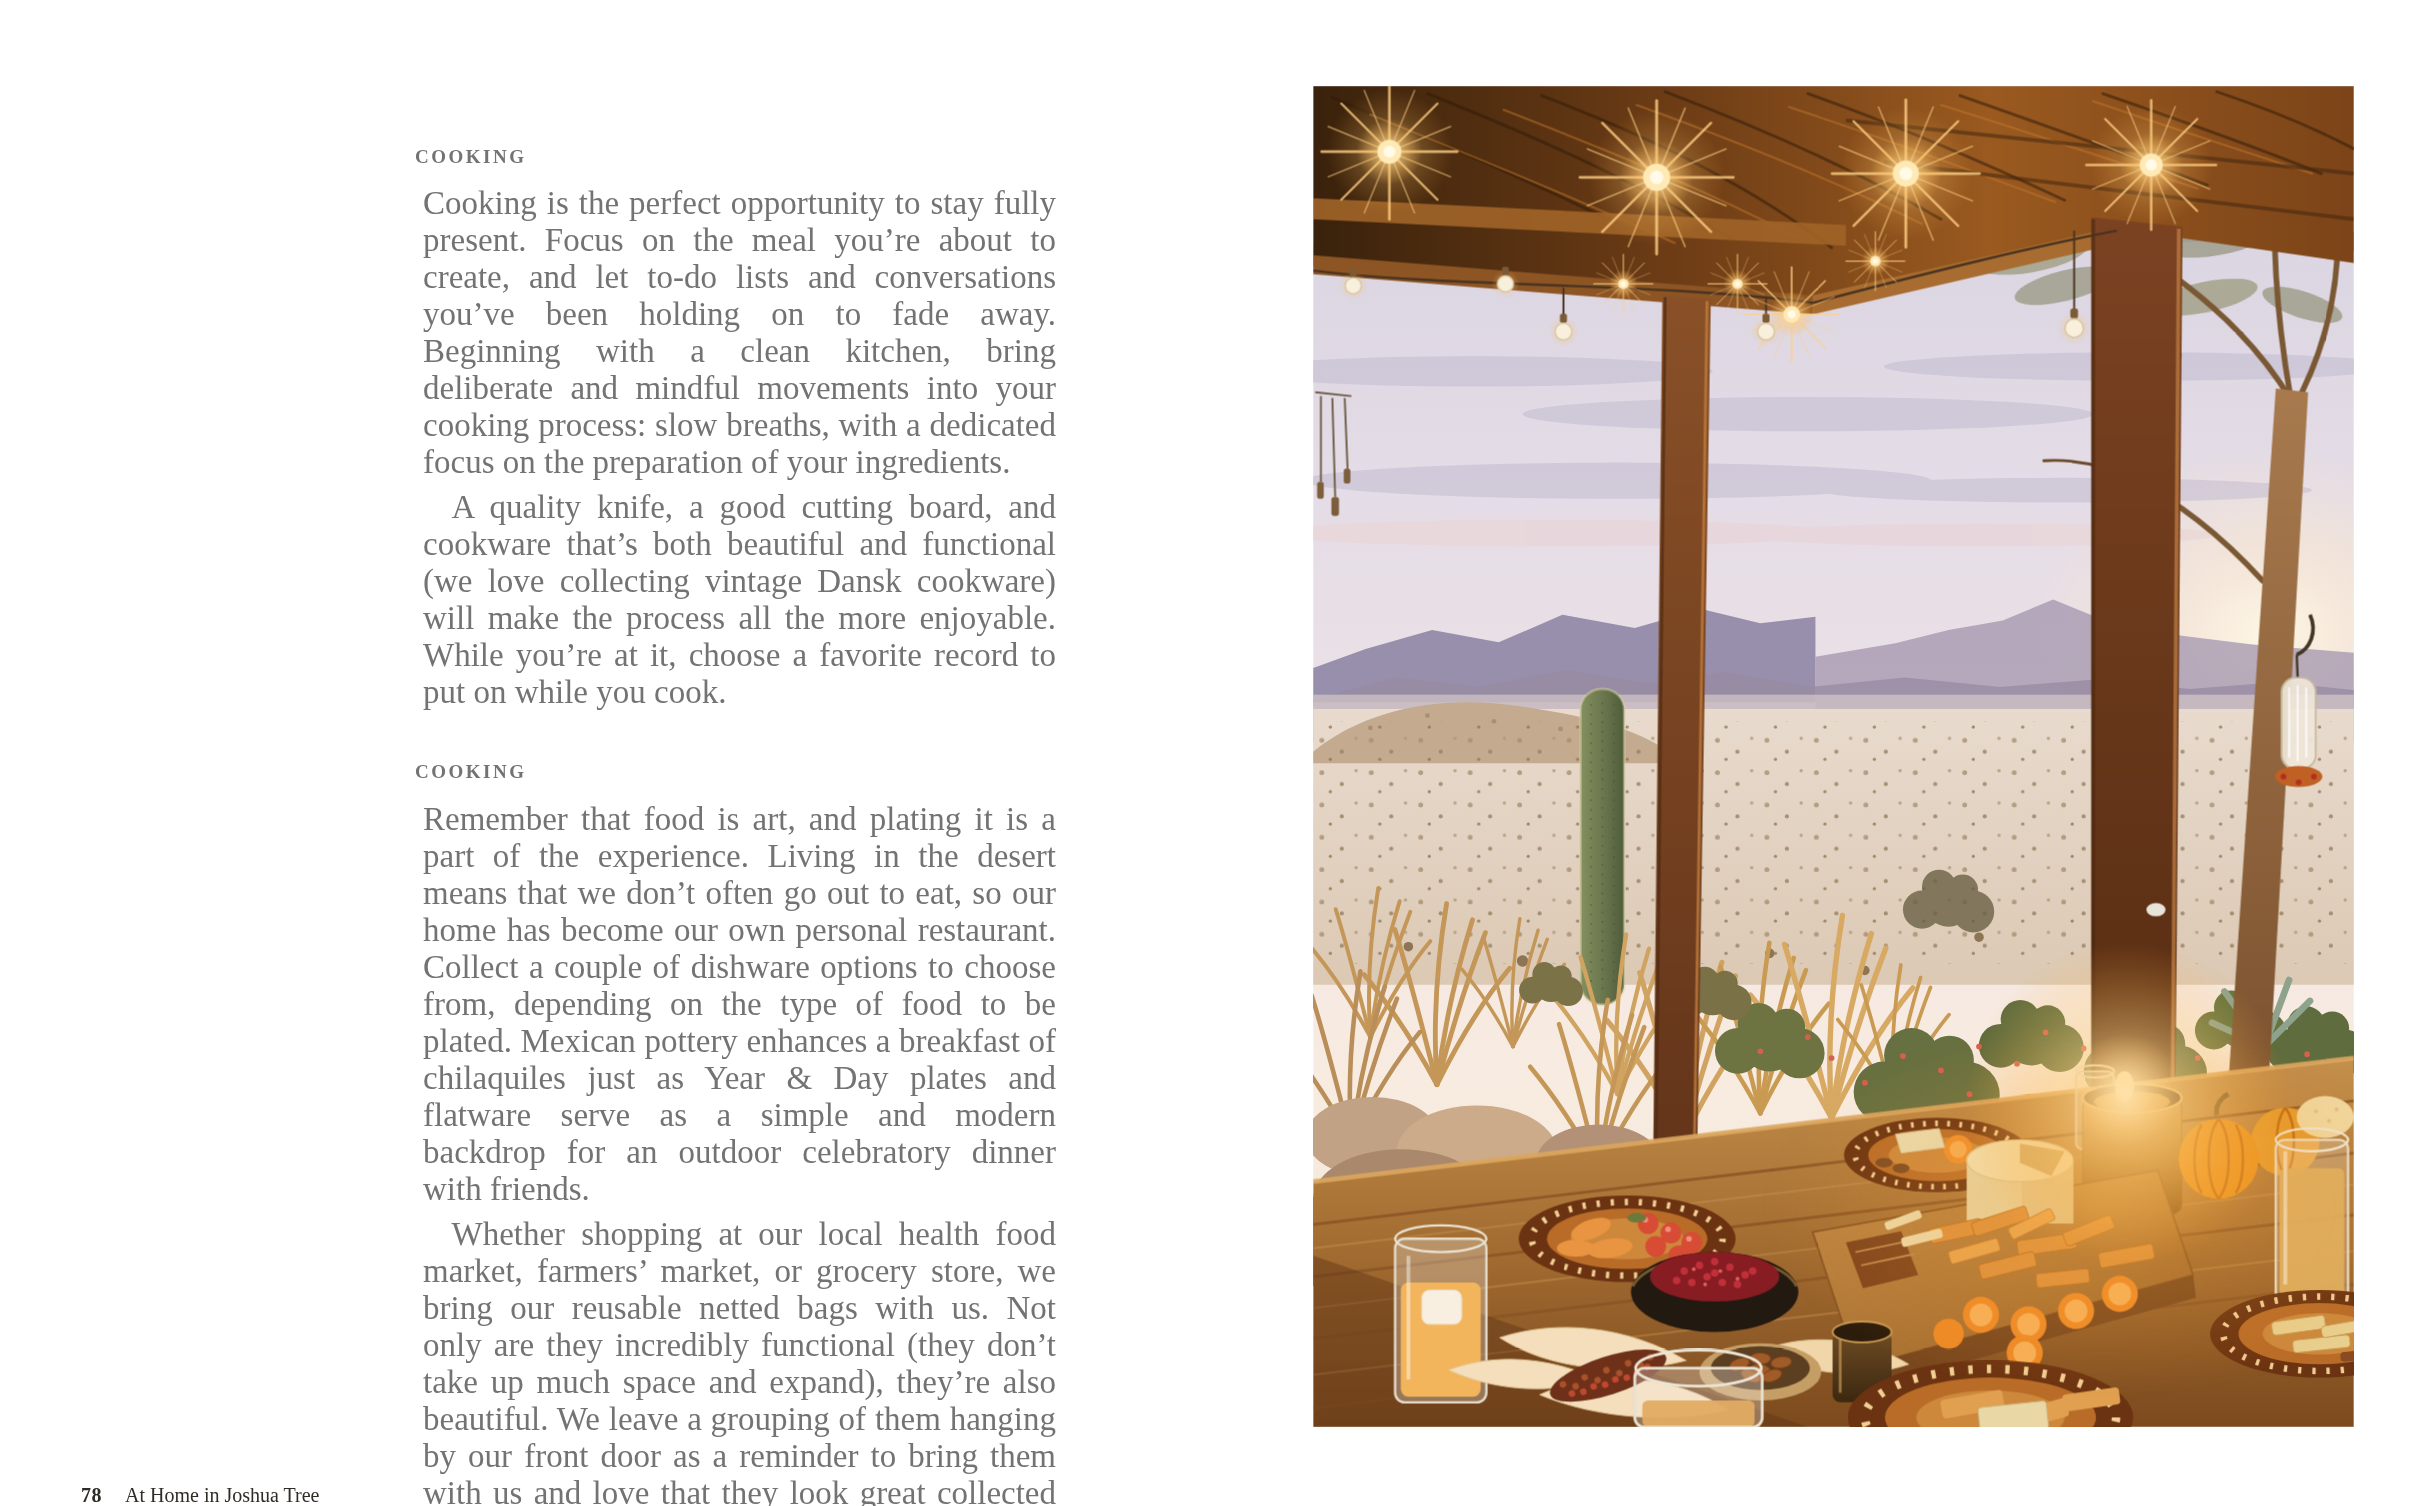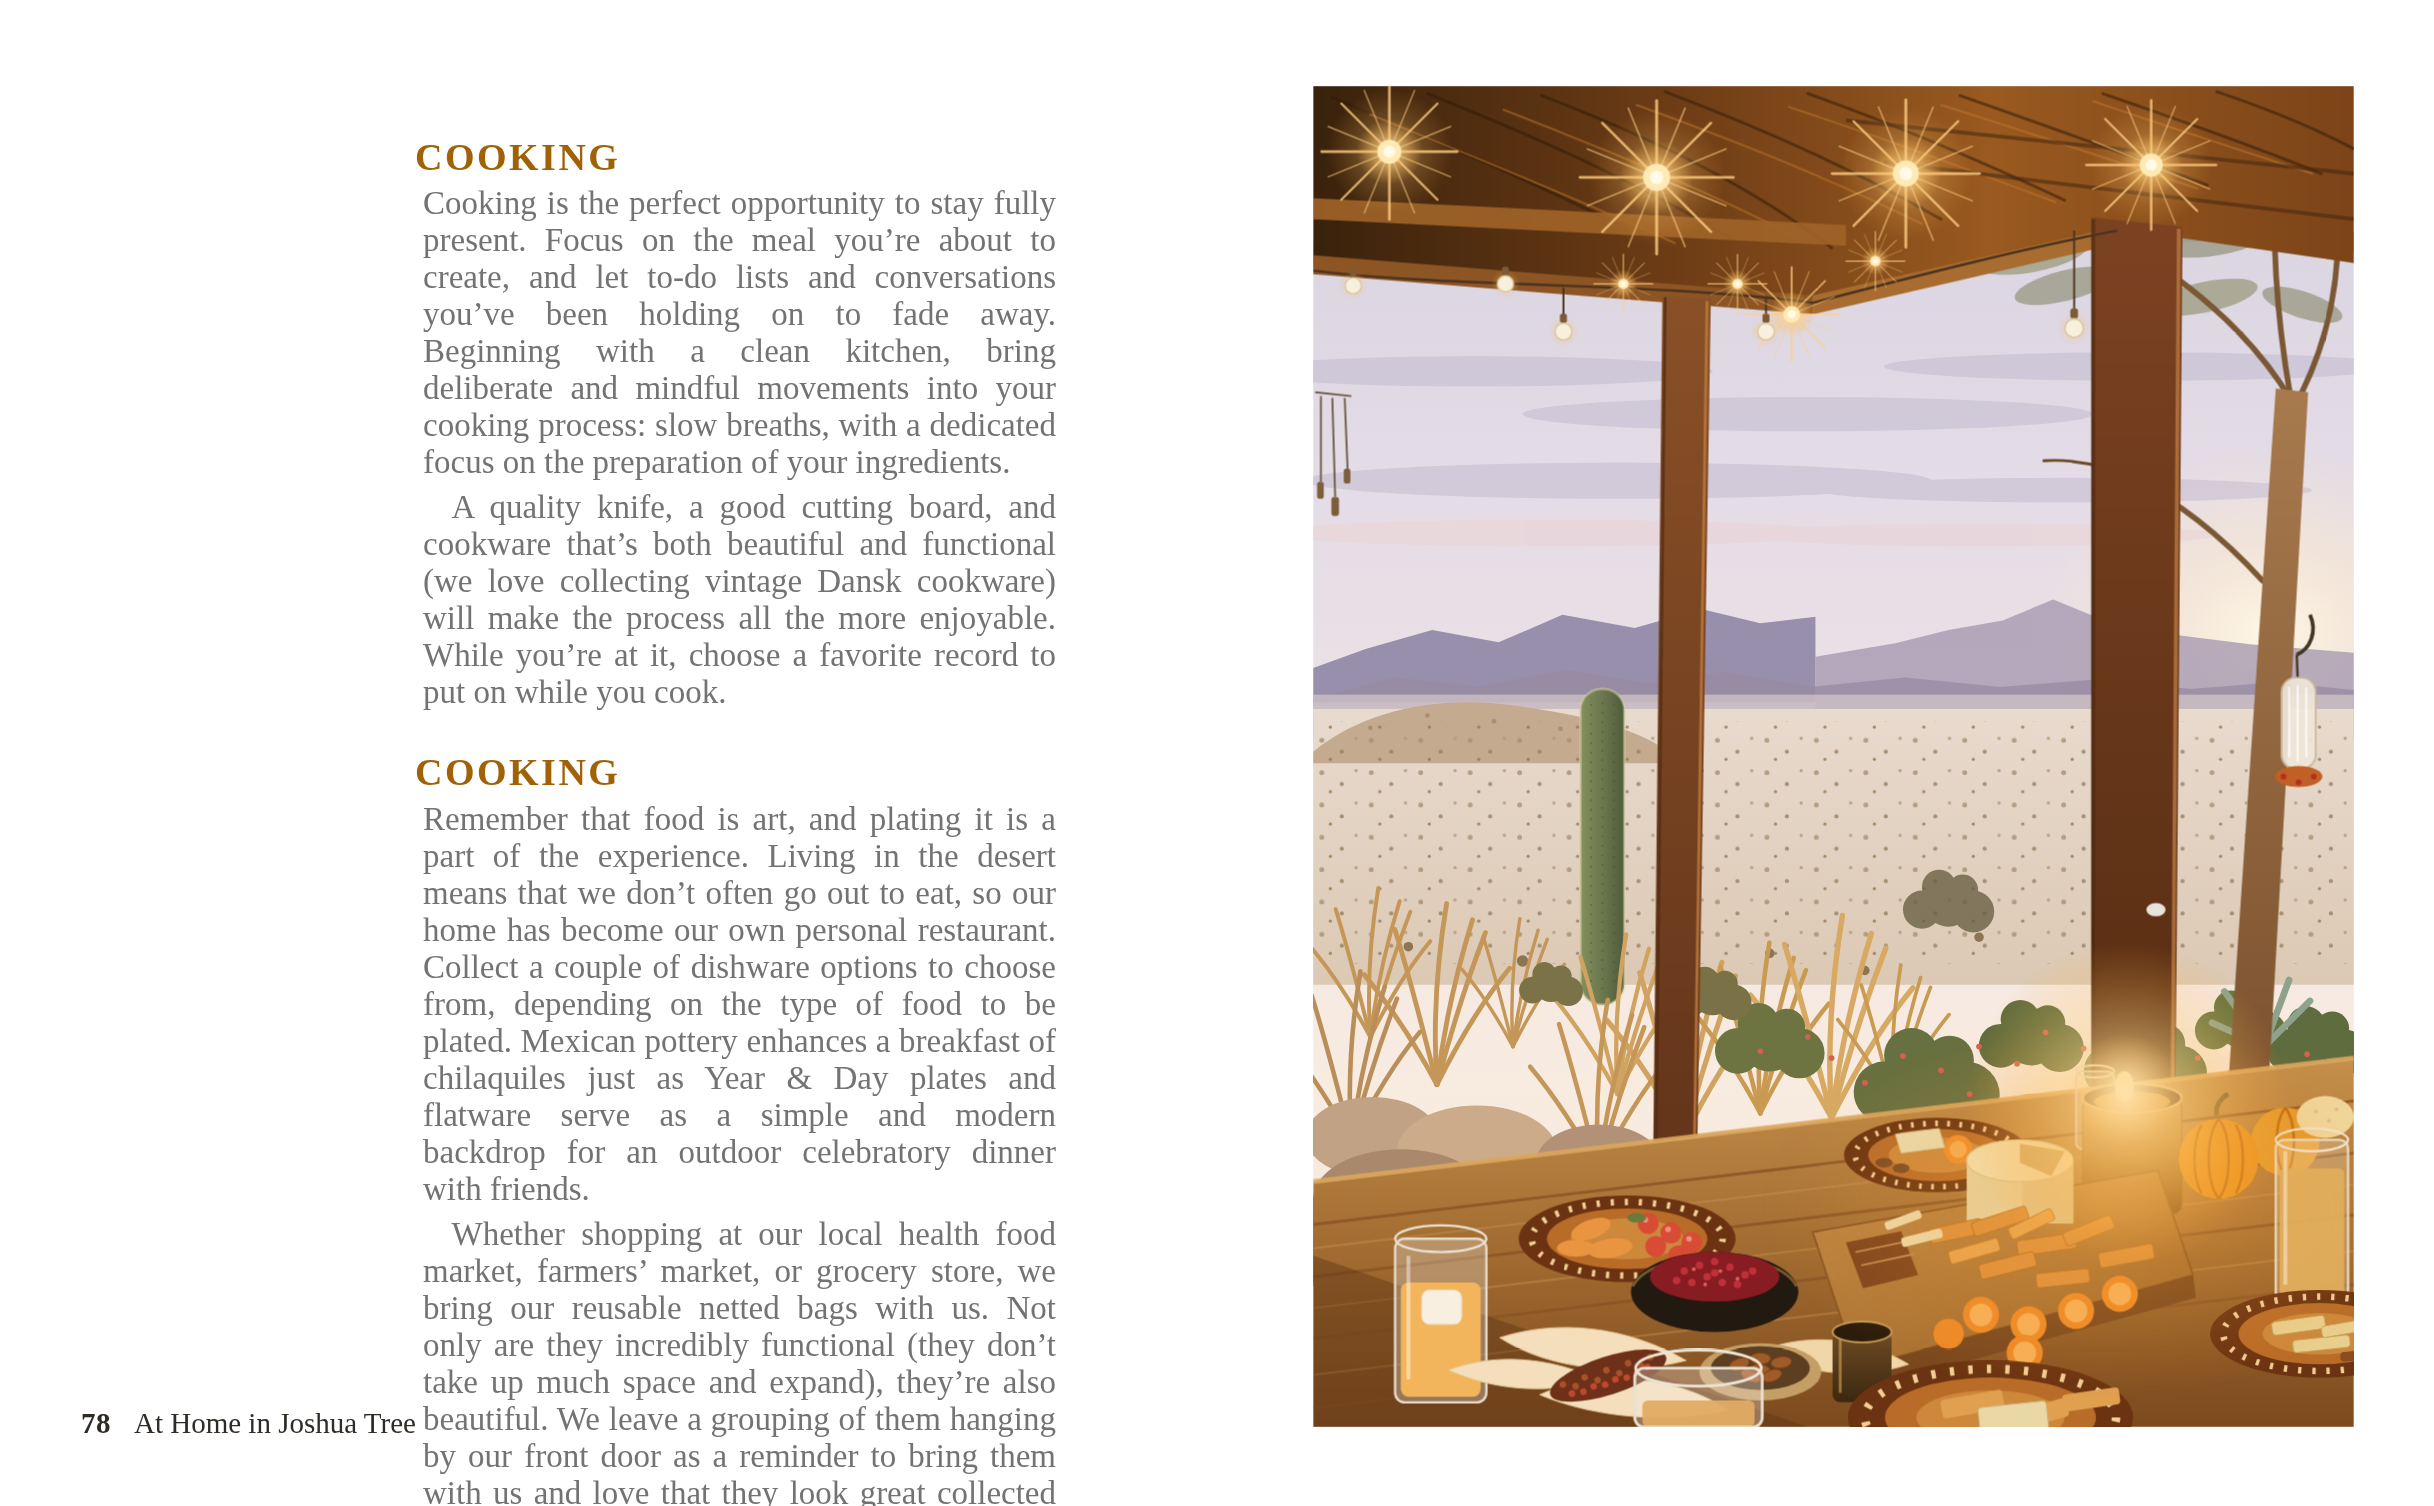--- a/index.html
+++ b/index.html
@@ -1,25 +1,25 @@
 <!DOCTYPE html>
 <html lang="en" style="font-size:15px"><head>
 <meta charset="utf-8">
 <style>
   html,body{margin:0;padding:0;background:#ffffff;}
   body{width:2435px;height:1507px;overflow:hidden;font-family:"Liberation Serif","DejaVu Serif",serif;}
   .spread{position:relative;width:2435px;height:1507px;background:#ffffff;}
   
   .text-col{position:absolute;left:415px;top:140px;width:649px;}
-  .text-col h2{font-family:"Liberation Serif","DejaVu Serif",serif;font-size:38px;line-height:34px;
-    font-weight:700;letter-spacing:2.5px;color:#a16207;margin:0 0 11.4px 0;}
+  .text-col h2{font-family:"Liberation Serif","DejaVu Serif",serif;font-size:19px;line-height:34px;
+    font-weight:700;letter-spacing:2.5px;color:#737373;margin:0 0 11.4px 0;}
   .text-col h2.gap{margin-top:44px;}
   .text-col p{font-size:33px;line-height:37px;margin:8px;color:#737373;text-align:justify;}
   .text-col p.indent{text-indent:28.5px;}
-  .page-footer{position:absolute;left:81px;top:1407px;font-size:29px;color:#2f2b26;}
+  .page-footer{position:absolute;left:81px;top:1484px;font-size:20px;color:#2f2b26;}
   .page-footer .pagenum{font-weight:700;margin-right:23px;letter-spacing:0.5px;}
   
   .photo{position:absolute;left:1313px;top:86px;width:1041px;height:1341px;margin:0;}
   .photo svg{display:block;width:1041px;height:1341px;}
 </style>
 </head>
 <body>
 
 <div class="spread">
 

